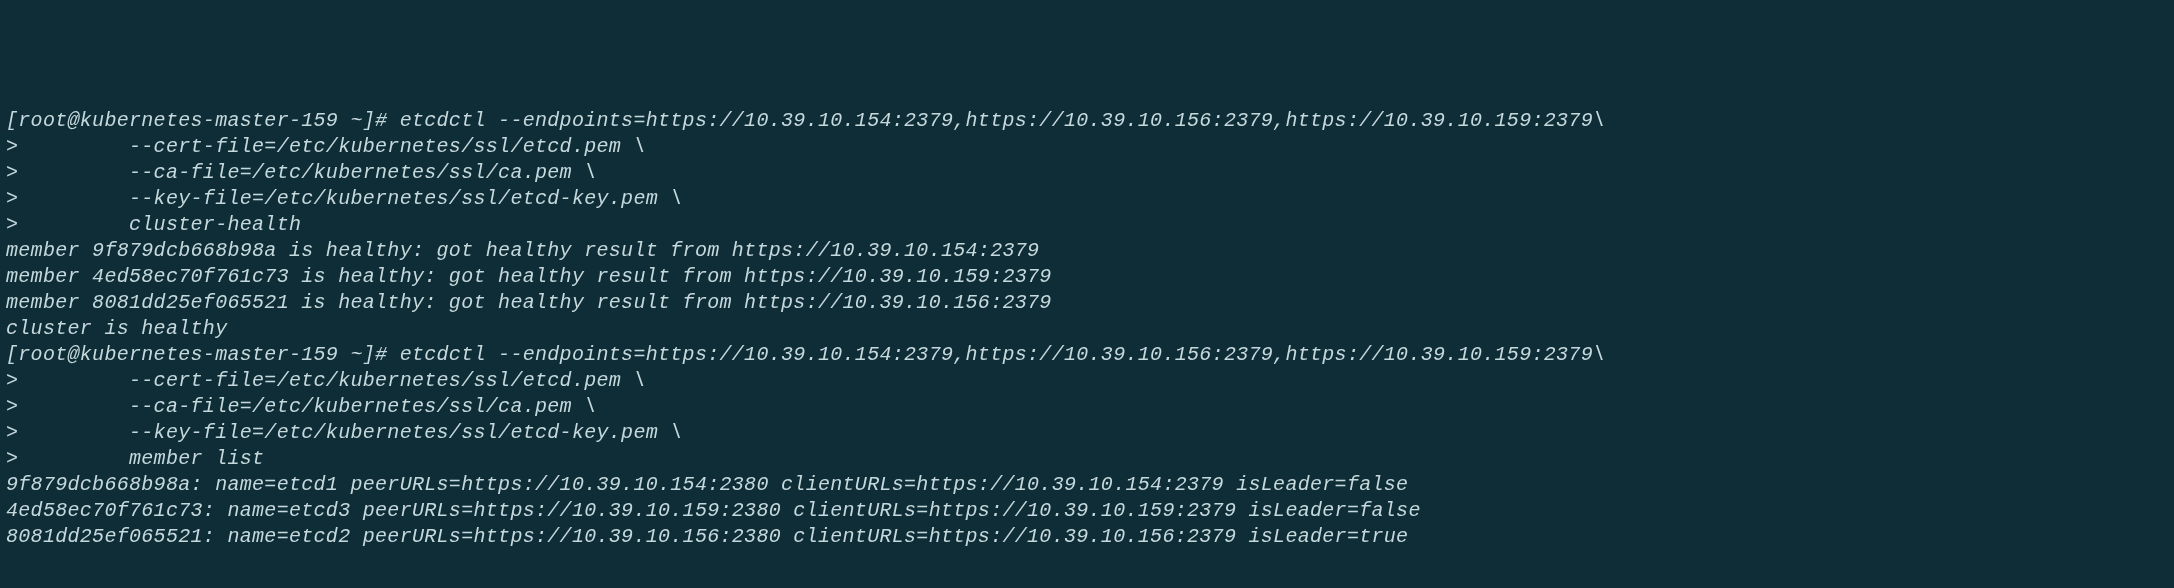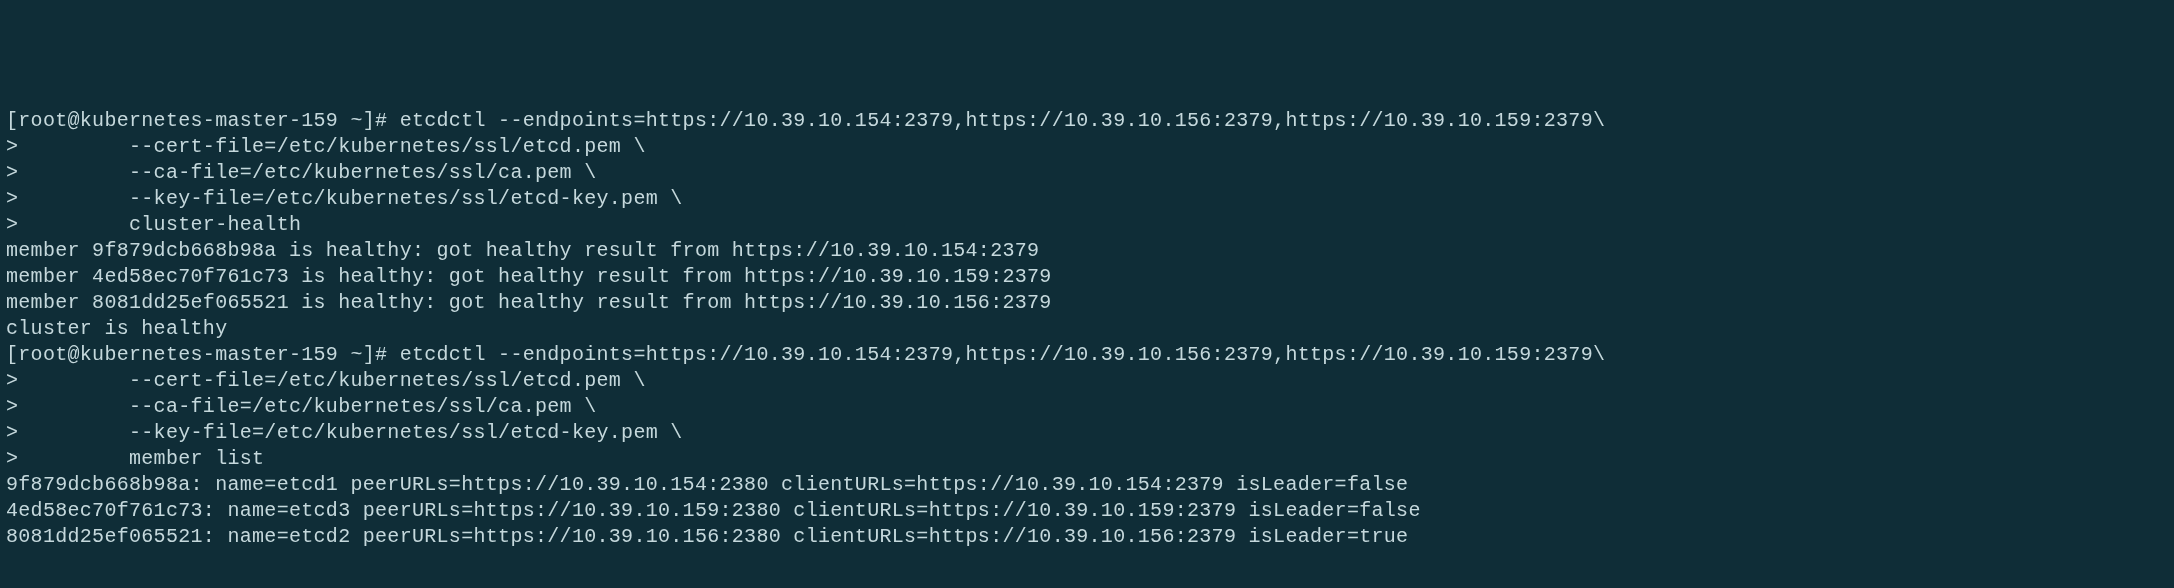--- a/index.html
+++ b/index.html
@@ -13,20 +13,21 @@
       font-family: 'Consolas', 'Monaco', 'Courier New', monospace;
       font-size: 20px;
       line-height: 1.3;
       padding: 4px 6px;
       white-space: pre;
       overflow-x: auto;
       letter-spacing: 0.3px;
     }
     .terminal-line {
       display: block;
+      font-style: italic;
     }
   </style>
 </head>
 <body>
 
 
 
 <div><span class="terminal-line">[root@kubernetes-master-159 ~]# etcdctl --endpoints=https://10.39.10.154:2379,https://10.39.10.156:2379,https://10.39.10.159:2379\</span><span class="terminal-line">&gt;         --cert-file=/etc/kubernetes/ssl/etcd.pem \</span><span class="terminal-line">&gt;         --ca-file=/etc/kubernetes/ssl/ca.pem \</span><span class="terminal-line">&gt;         --key-file=/etc/kubernetes/ssl/etcd-key.pem \</span><span class="terminal-line">&gt;         cluster-health</span><span class="terminal-line">member 9f879dcb668b98a is healthy: got healthy result from https://10.39.10.154:2379</span><span class="terminal-line">member 4ed58ec70f761c73 is healthy: got healthy result from https://10.39.10.159:2379</span><span class="terminal-line">member 8081dd25ef065521 is healthy: got healthy result from https://10.39.10.156:2379</span><span class="terminal-line">cluster is healthy</span><span class="terminal-line">[root@kubernetes-master-159 ~]# etcdctl --endpoints=https://10.39.10.154:2379,https://10.39.10.156:2379,https://10.39.10.159:2379\</span><span class="terminal-line">&gt;         --cert-file=/etc/kubernetes/ssl/etcd.pem \</span><span class="terminal-line">&gt;         --ca-file=/etc/kubernetes/ssl/ca.pem \</span><span class="terminal-line">&gt;         --key-file=/etc/kubernetes/ssl/etcd-key.pem \</span><span class="terminal-line">&gt;         member list</span><span class="terminal-line">9f879dcb668b98a: name=etcd1 peerURLs=https://10.39.10.154:2380 clientURLs=https://10.39.10.154:2379 isLeader=false</span><span class="terminal-line">4ed58ec70f761c73: name=etcd3 peerURLs=https://10.39.10.159:2380 clientURLs=https://10.39.10.159:2379 isLeader=false</span><span class="terminal-line">8081dd25ef065521: name=etcd2 peerURLs=https://10.39.10.156:2380 clientURLs=https://10.39.10.156:2379 isLeader=true</span></div>
 
 

